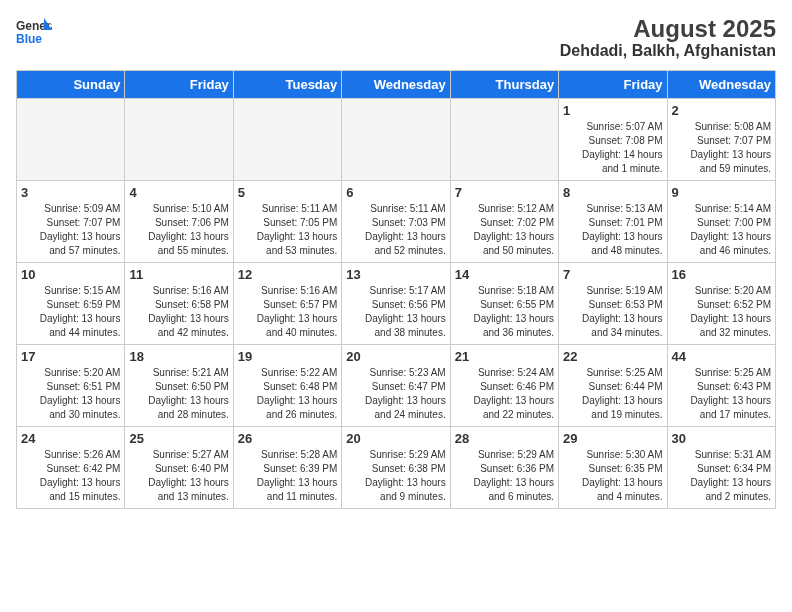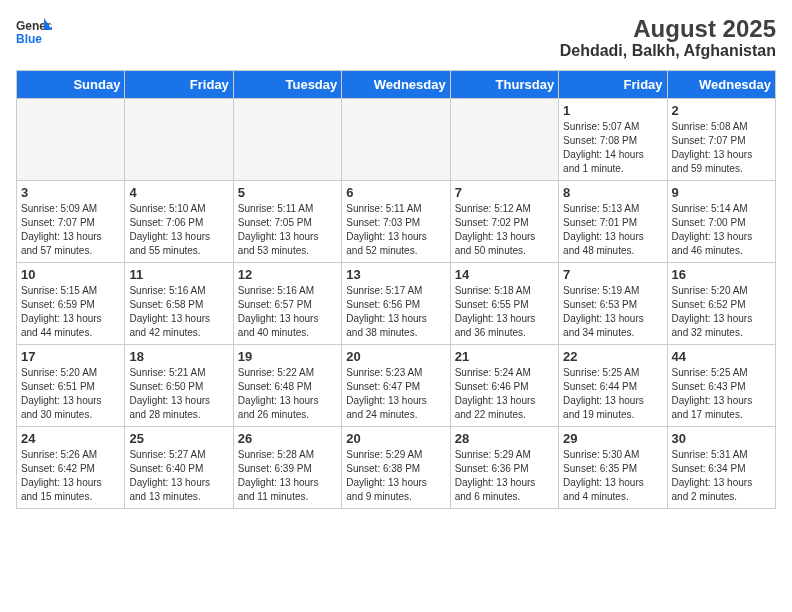--- a/index.html
+++ b/index.html
@@ -71,20 +71,21 @@
       font-weight: bold;
       font-size: 13px;
       display: block;
       margin-bottom: 2px;
       color: #333;
     }
     .day-info {
       font-size: 10px;
       color: #333;
       line-height: 1.4;
+      text-align: right;
     }
     tbody tr:last-child td {
       min-height: 60px;
     }
   </style>
 </head>
 <body>
 
 <div class="page">
   <div class="header">

